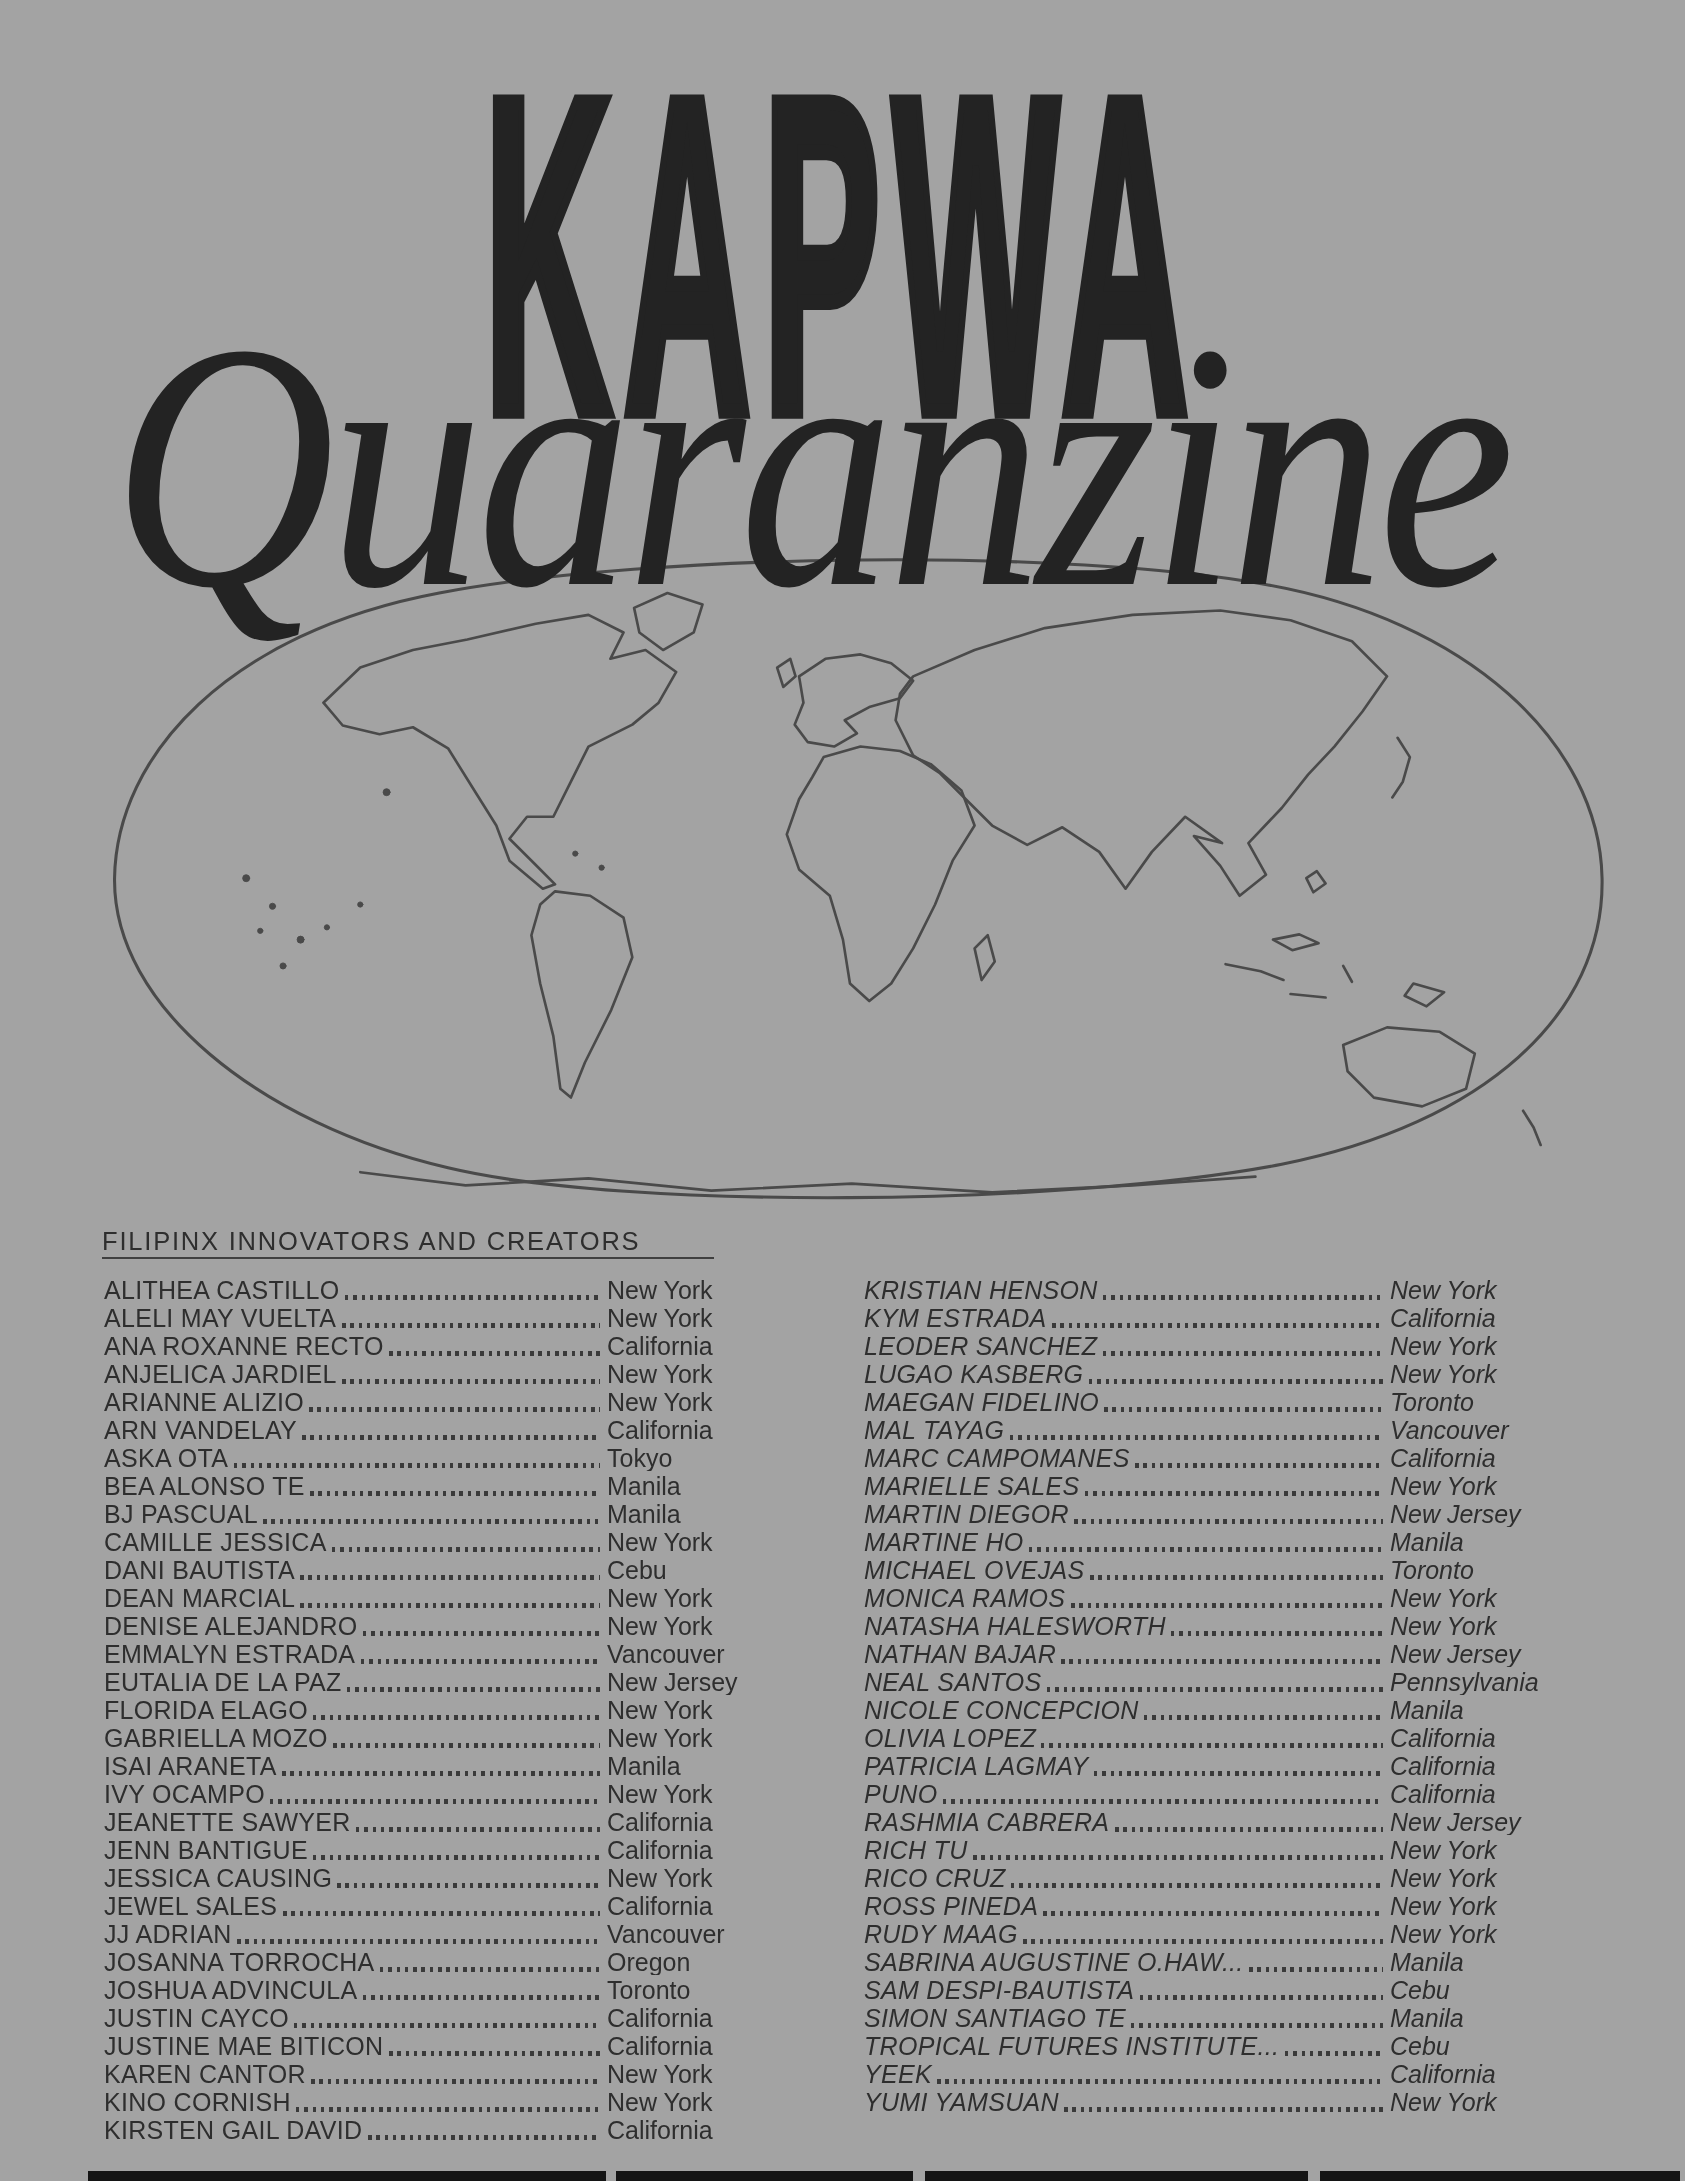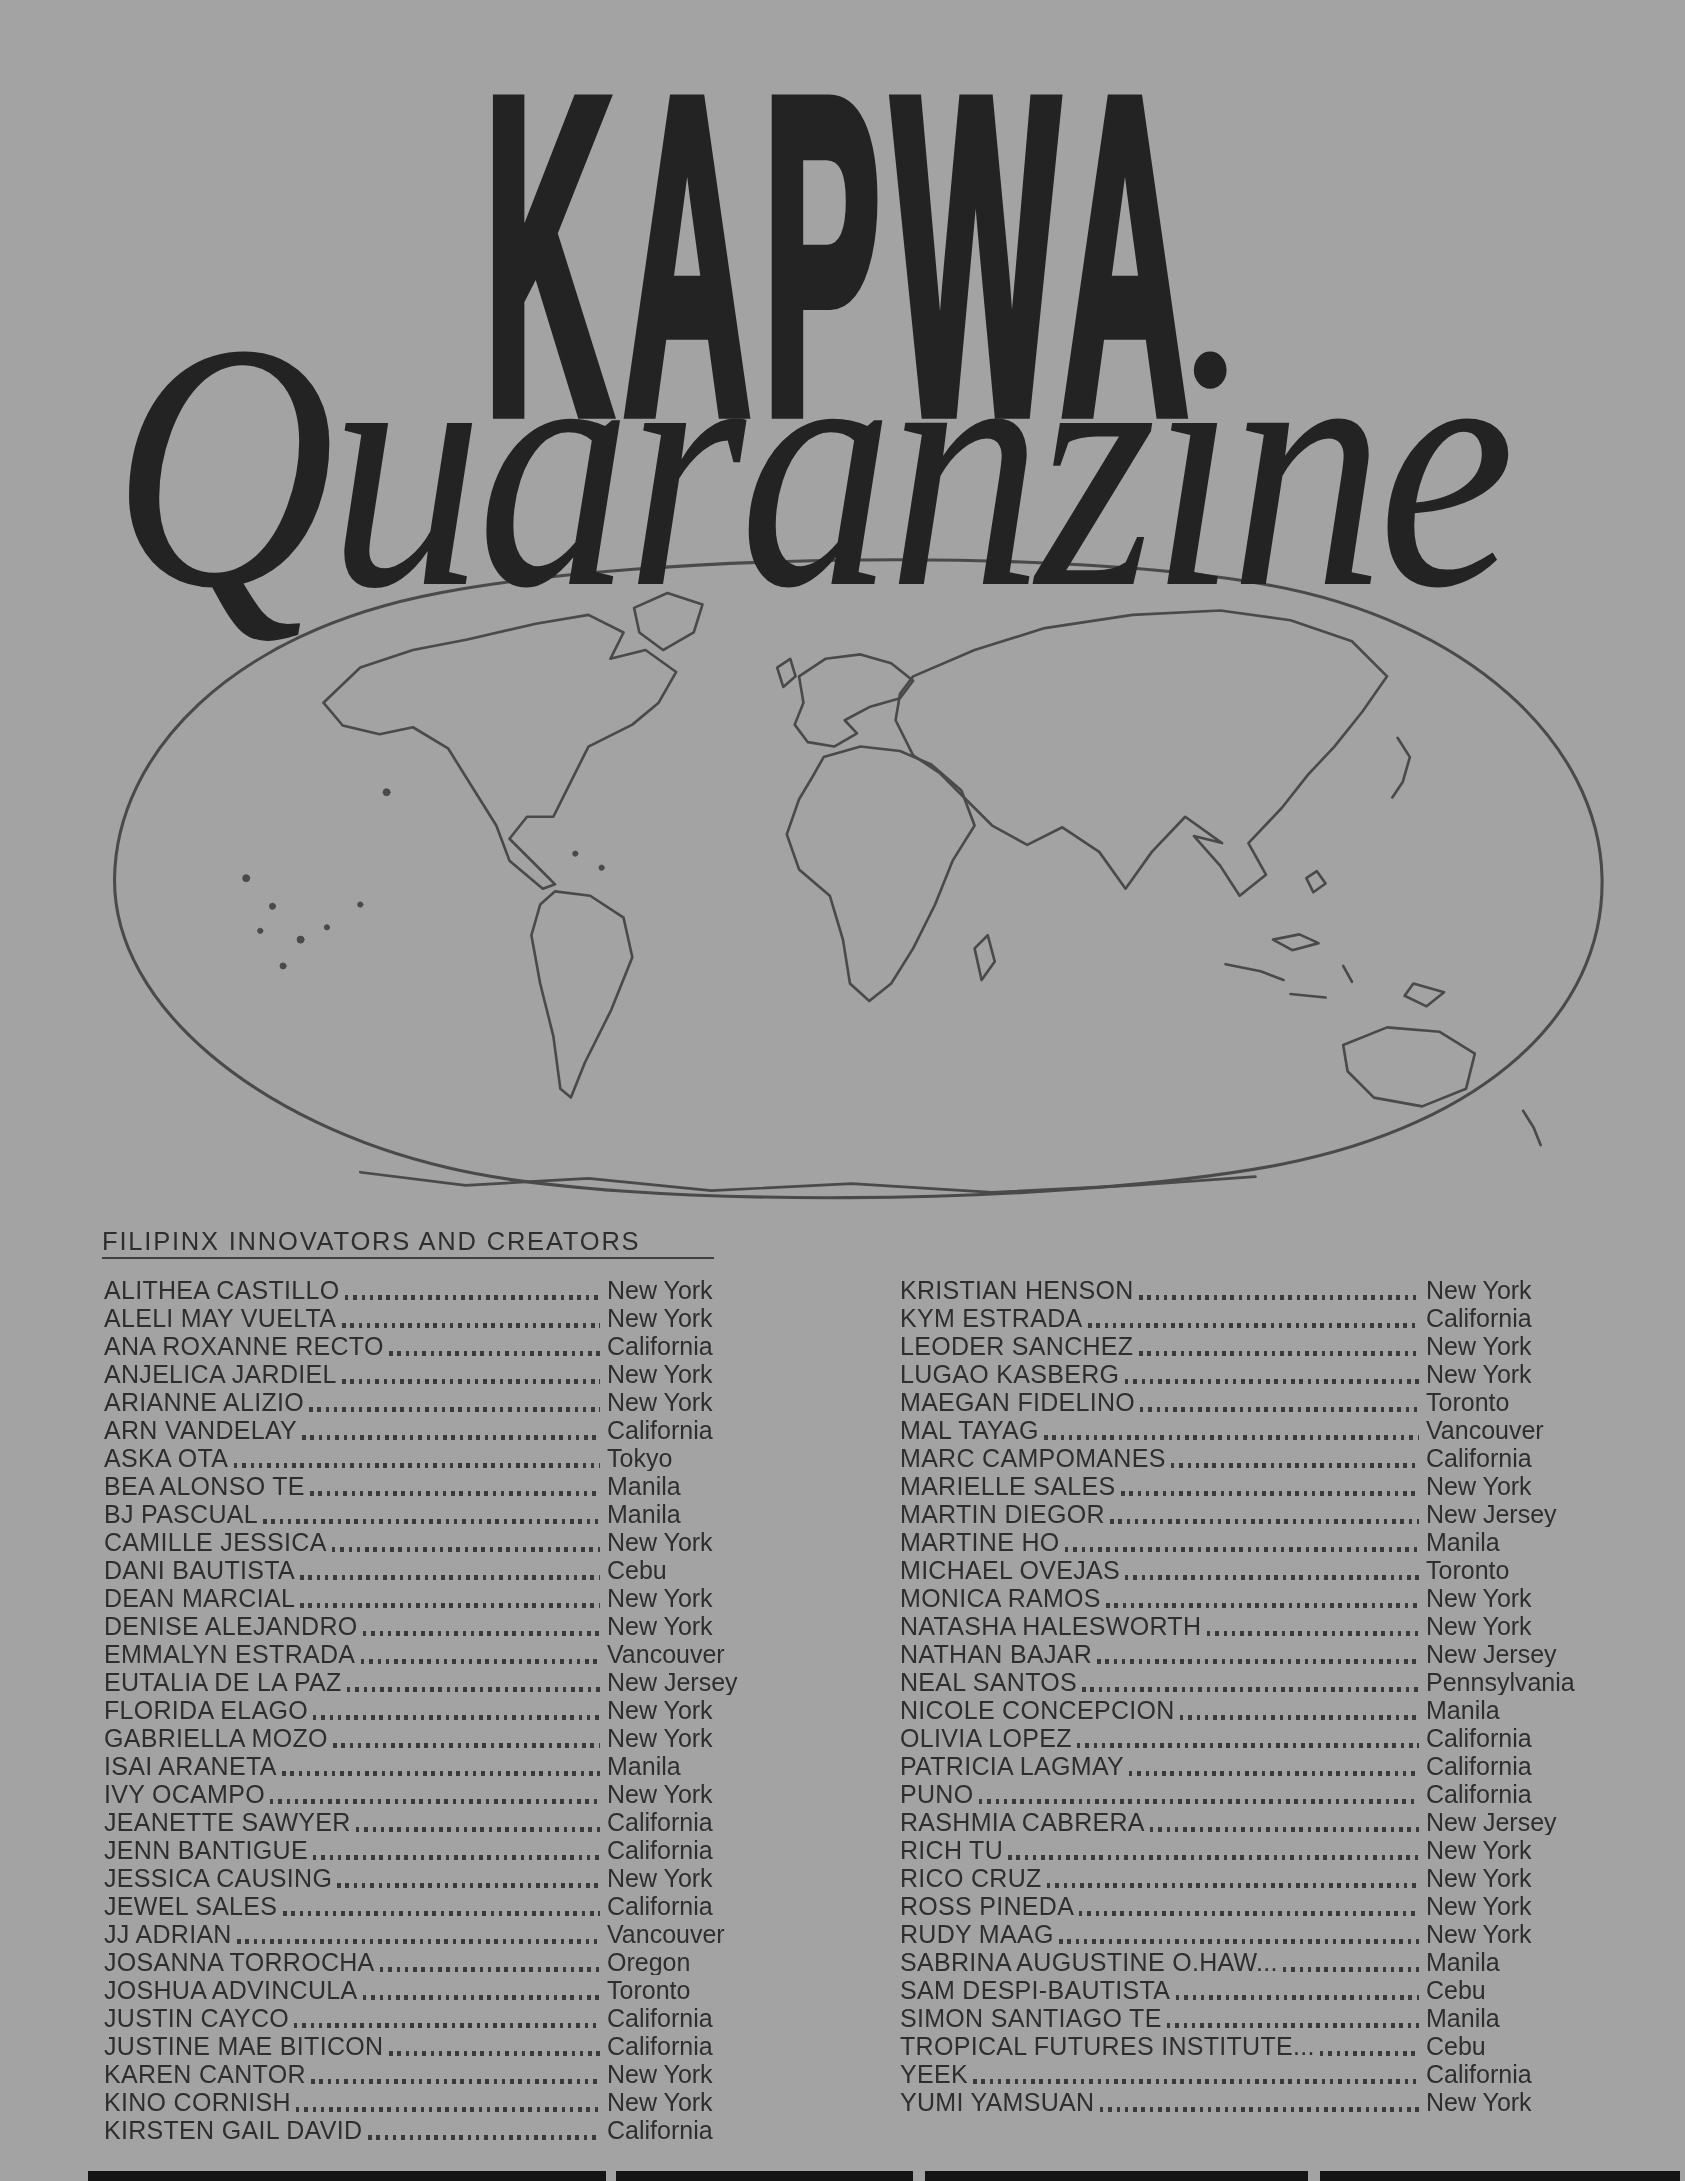--- a/index.html
+++ b/index.html
@@ -64,21 +64,21 @@
     padding-bottom:1px;
     border-bottom:2.6px solid #3f3f3f;
     white-space:nowrap;
     z-index:5;
   }
   .col{
     position:absolute;top:1275px;z-index:5;
     font-size:25px;
   }
   .col1{left:104px;width:650px;--locw:147px;}
-  .col2{left:900px;width:686px;--locw:160px;}
+  .col2{left:864px;width:686px;font-style:italic;--locw:160px;}
   .row{
     display:flex;align-items:flex-end;
     height:28px;overflow:hidden;
   }
   .nm{
     white-space:nowrap;letter-spacing:0.3px;
     flex:0 0 auto;line-height:1.05;
   }
   .lead{
     flex:1 1 auto;height:4.4px;

